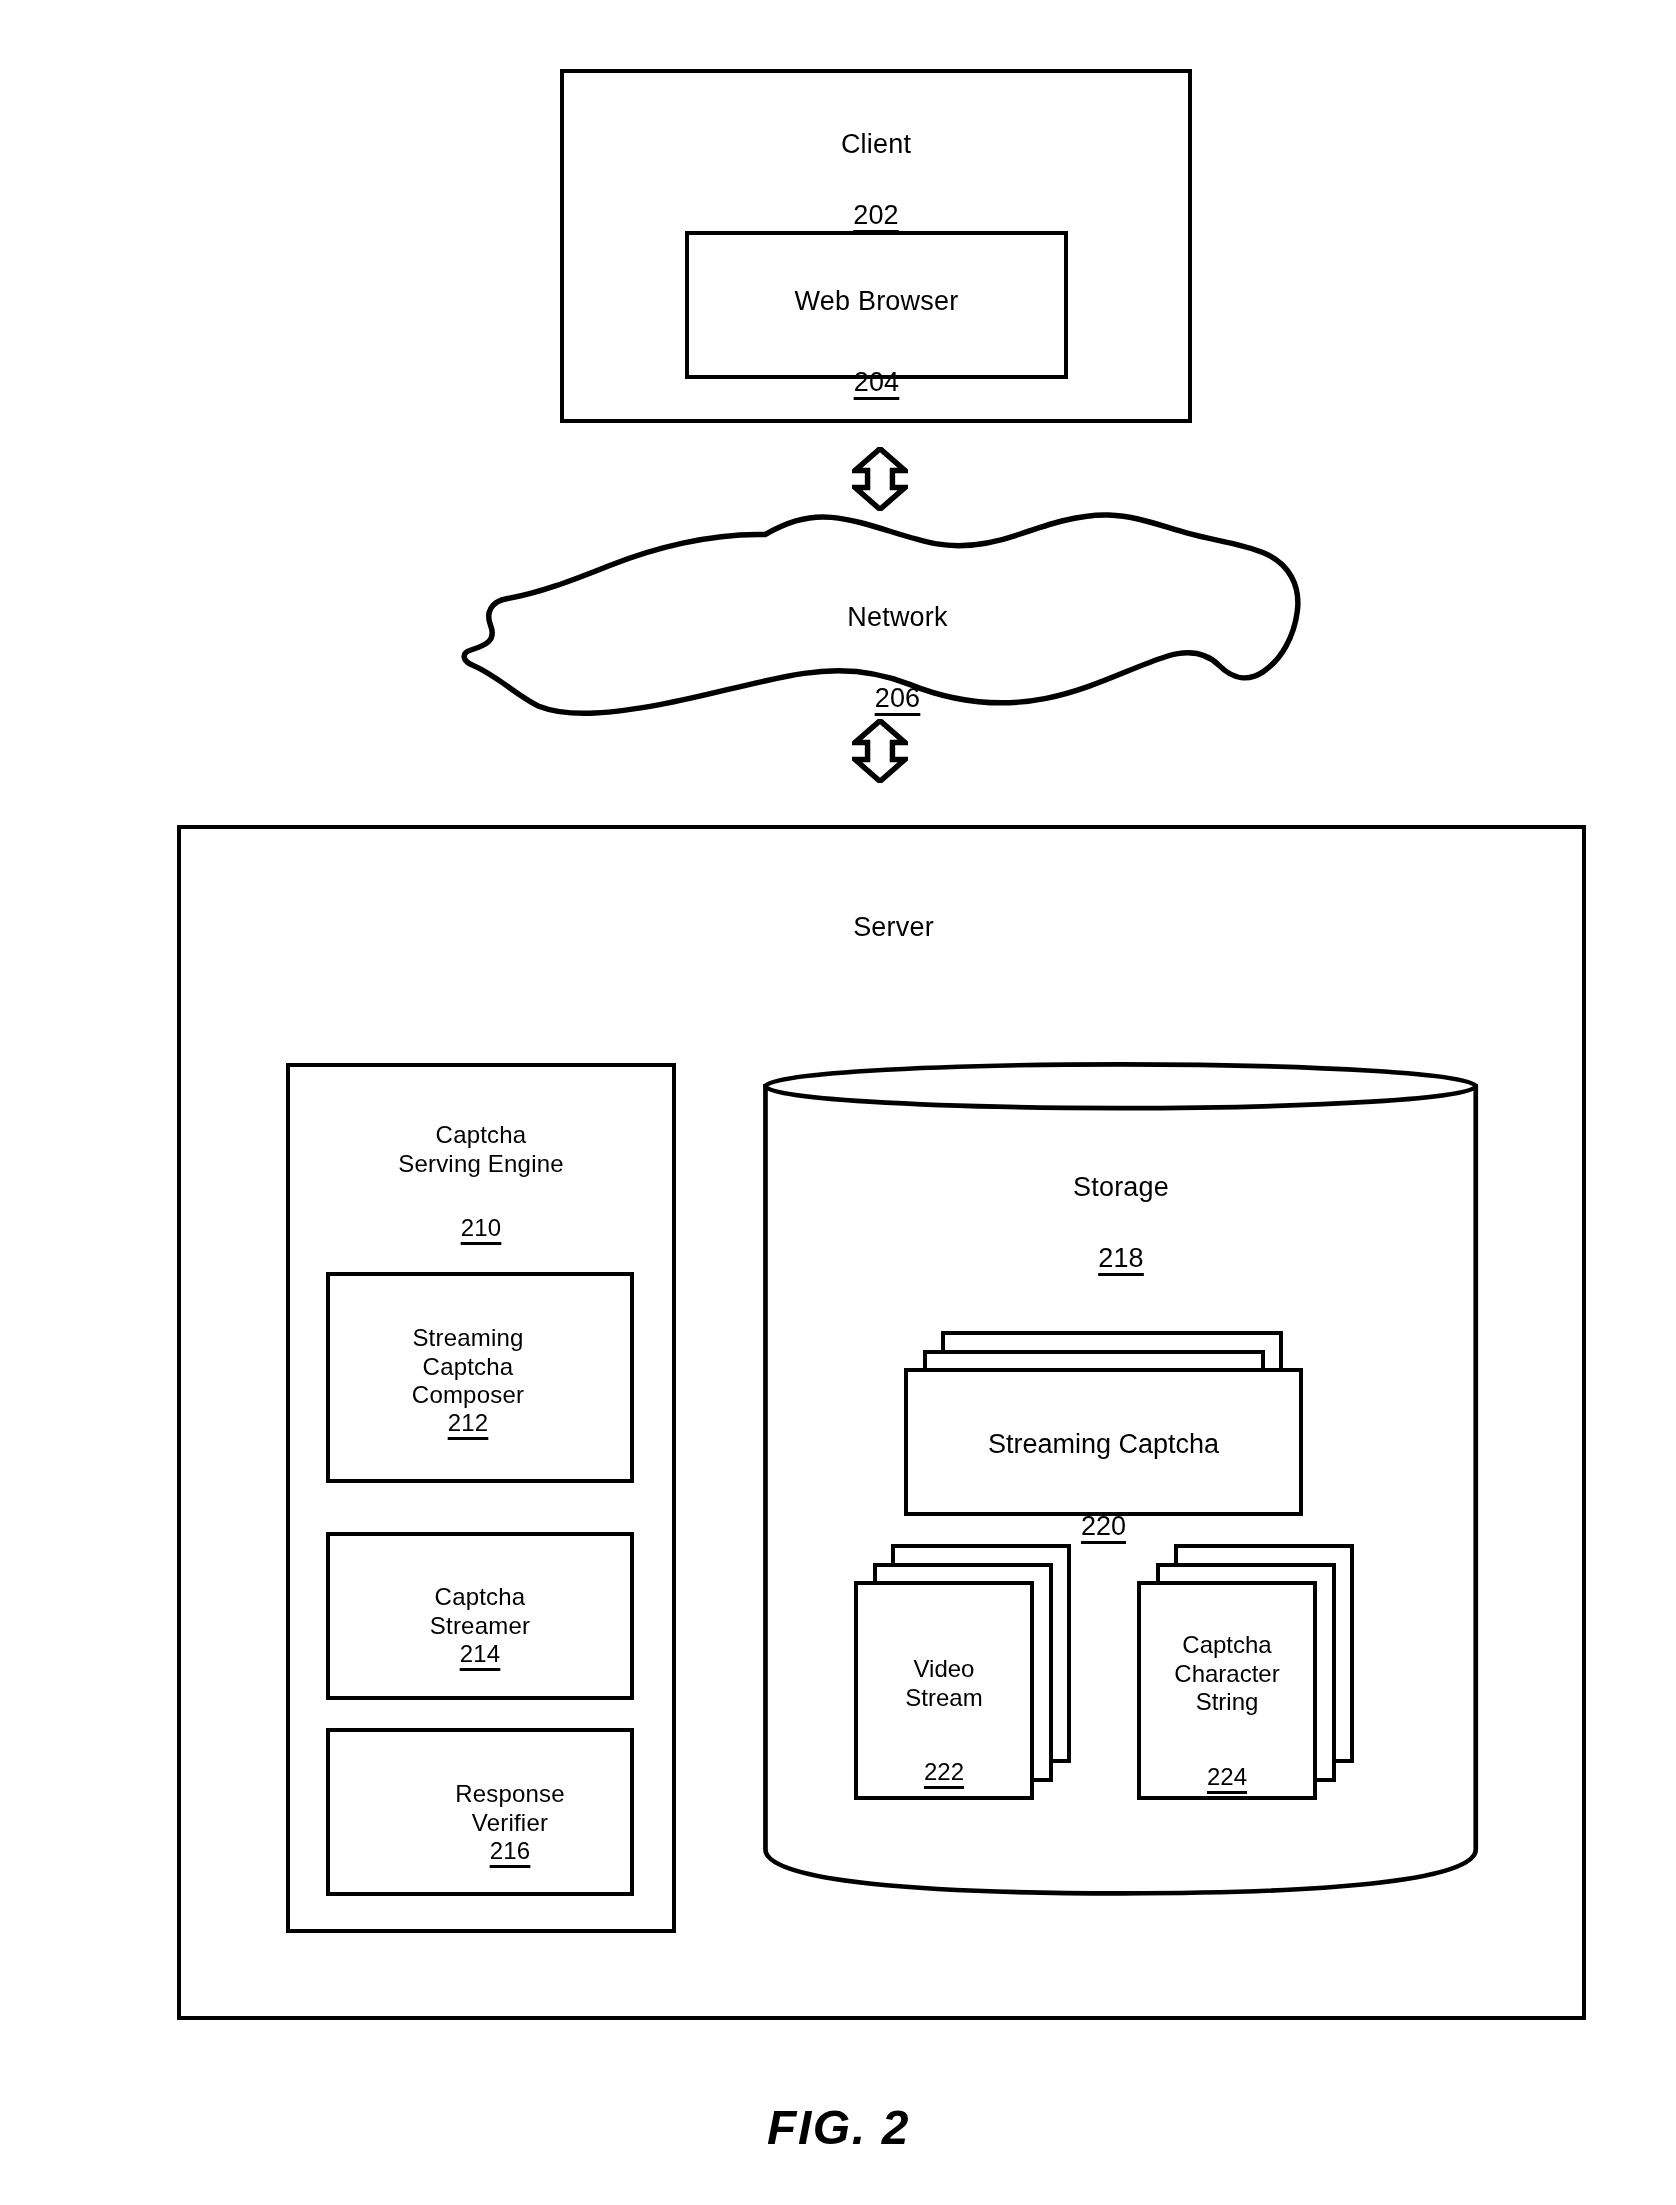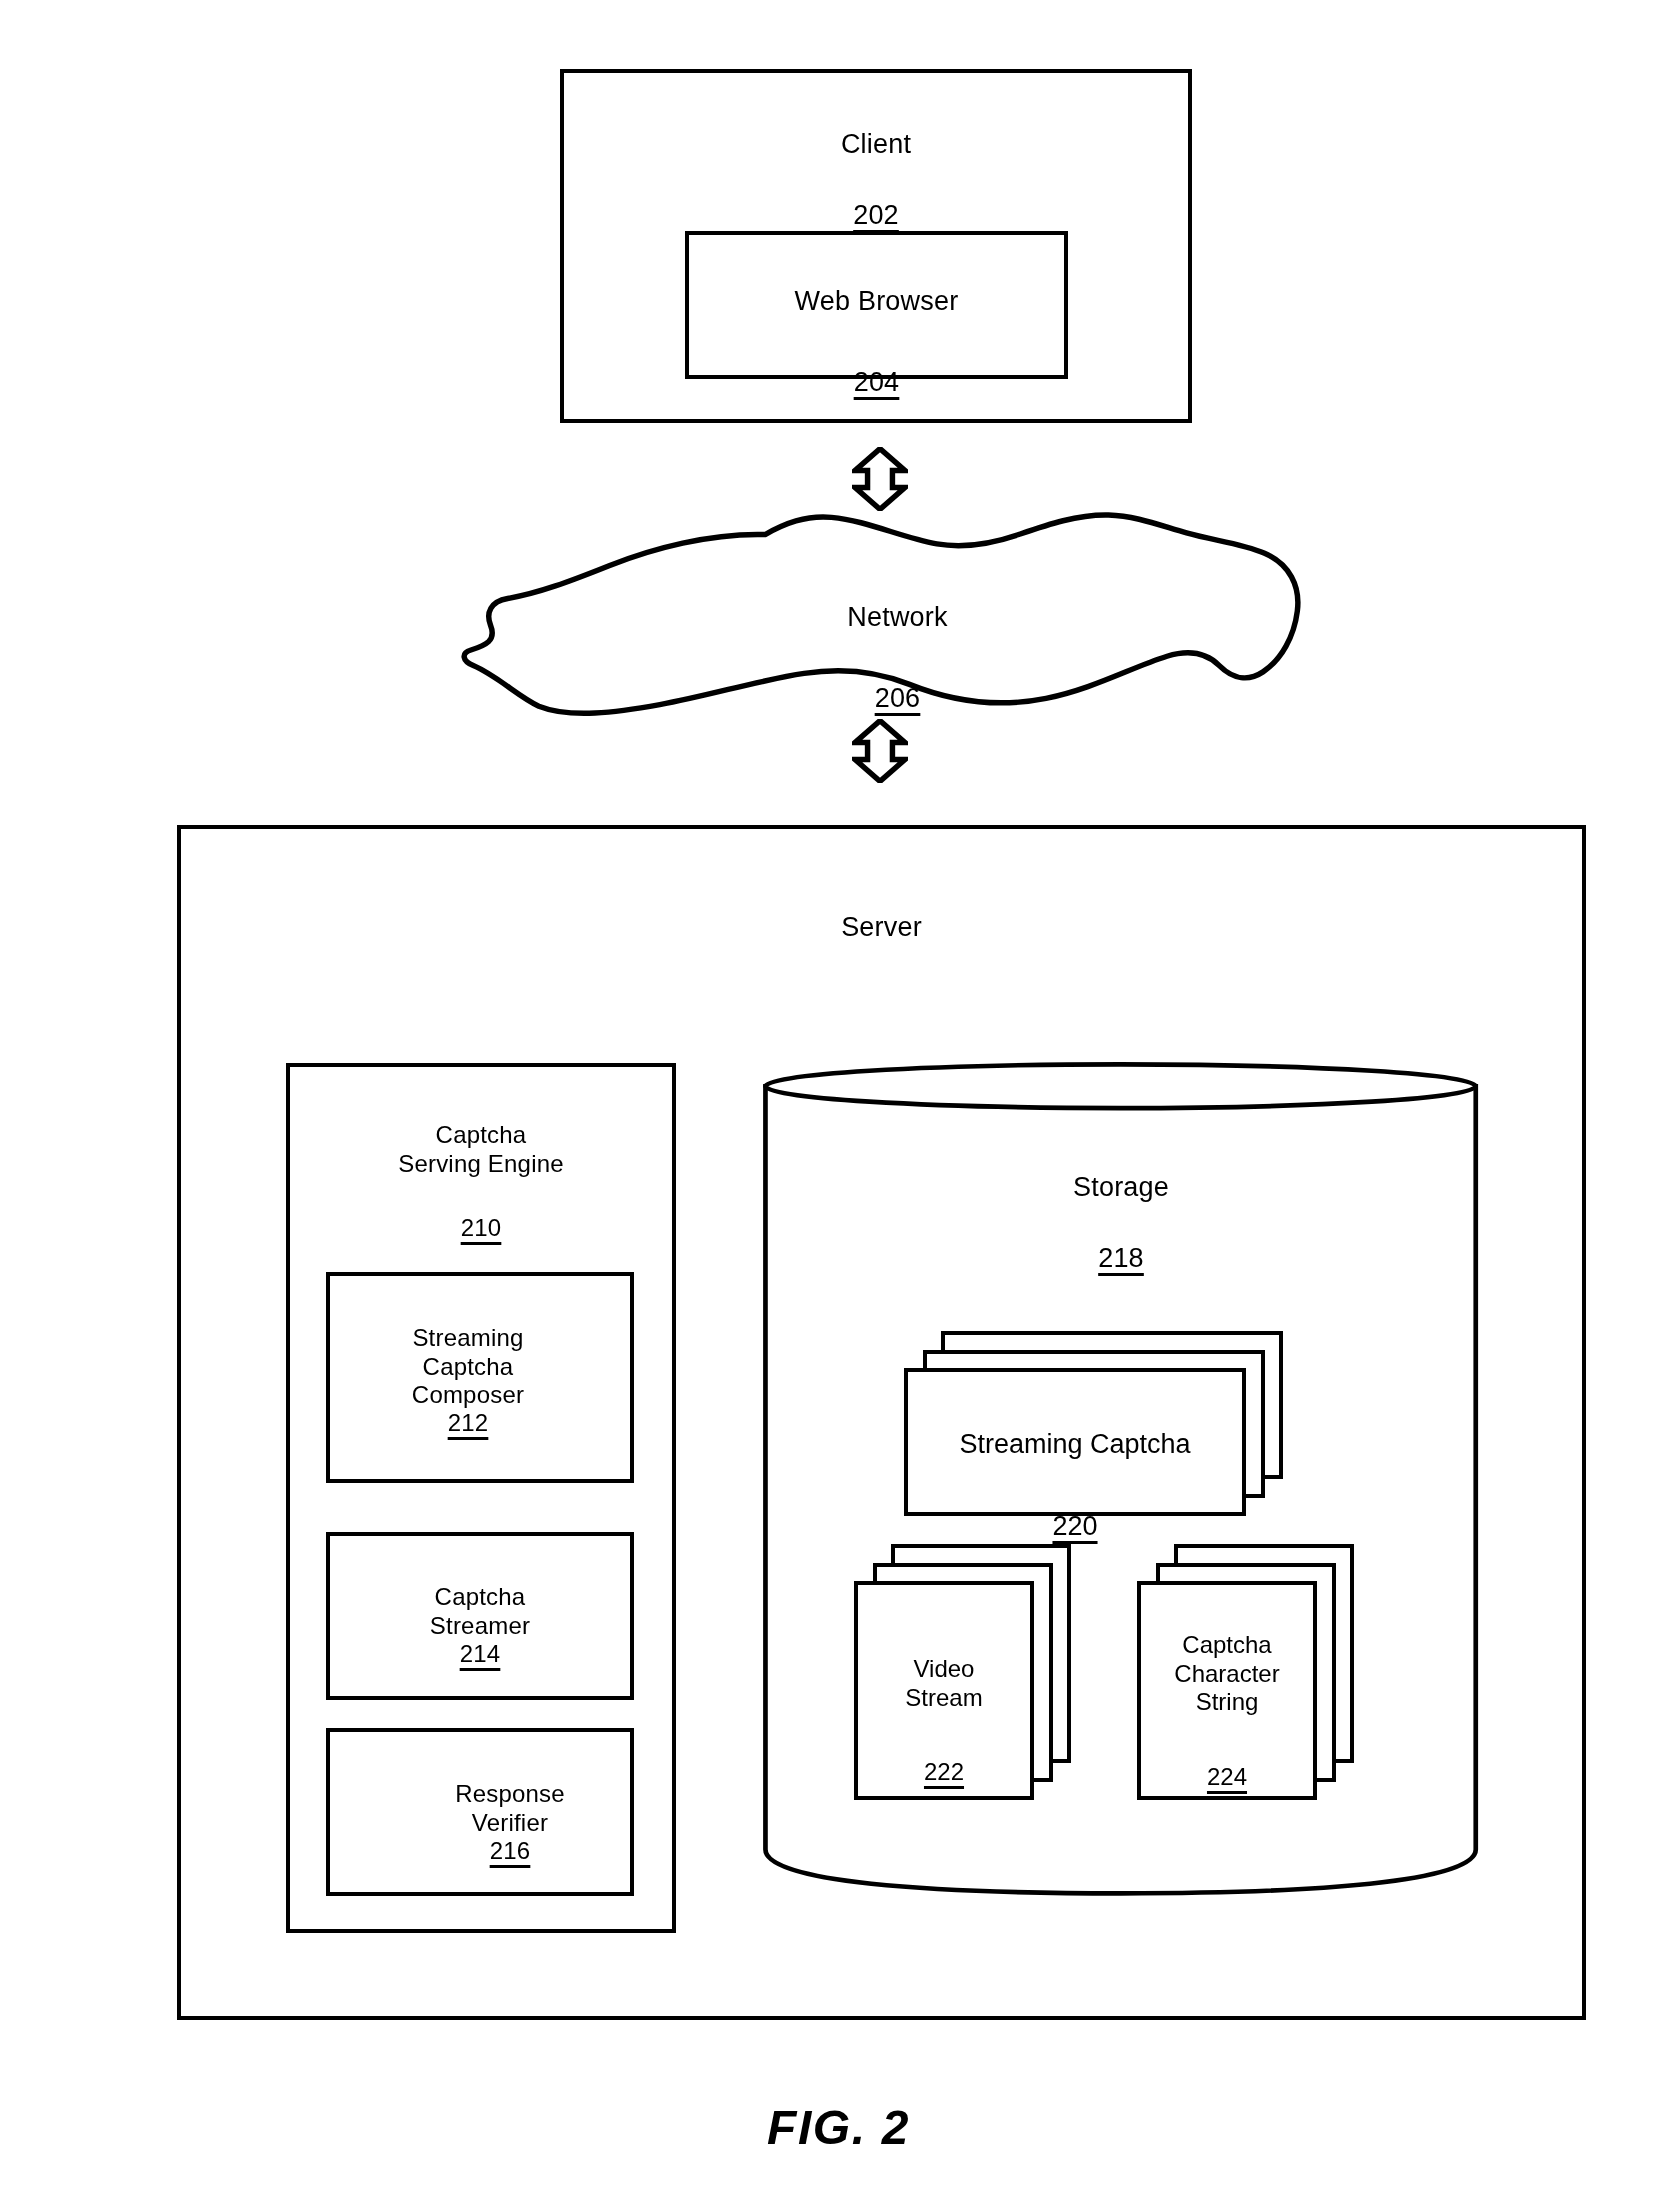--- a/index.html
+++ b/index.html
@@ -160,21 +160,21 @@
   </div>
 
   <div class="arrow" style="left:852px; top:719px; width:56px; height:64px;">
     <svg width="56" height="64" viewBox="0 0 72 82" xmlns="http://www.w3.org/2000/svg">
       <polygon points="36,2 68,30 52,30 52,52 68,52 36,80 4,52 20,52 20,30 4,30" fill="#ffffff" stroke="#000000" stroke-width="7" stroke-linejoin="miter"></polygon>
     </svg>
   </div>
 
   <div class="box" style="left:177px; top:825px; width:1409px; height:1195px;"></div>
 
-  <div class="label label-center t46" style="top:880px; left:177px; width:1409px;">
+  <div class="label label-center t46" style="top:880px; left:177px; width:1409px;padding-left:12px;">
     <span>Server</span>
     <span class="gap-sm"></span>
   </div>
 
   <div class="box" style="left:286px; top:1063px; width:390px; height:870px;"></div>
 
   <div class="label label-center t44" style="top:1093px; left:286px; width:390px;">
     <span>Captcha
 Serving Engine</span>
     <span class="gap-sm"></span>
@@ -218,21 +218,21 @@
 
   <div class="label label-center t46" style="top:1140px; left:756px; width:730px;">
     <span>Storage</span>
     <span class="gap-sm"></span>
     <span class="ref">218</span>
   </div>
 
   <div class="stack" style="left:904px; top:1331px; width:390px; height:156px;">
     <div class="card card-back" style="left:37px; top:0px; width:342px; height:148px;"></div>
     <div class="card card-mid" style="left:19px; top:19px; width:342px; height:148px;"></div>
-    <div class="card card-front" style="left:0px; top:37px; width:342px; height:148px;">
+    <div class="card card-front" style="left:0px; top:37px; width:399px; height:148px;">
       <div class="card-label t46" style="top:23.4px;">
         <span>Streaming Captcha</span>
         <span class="gap-md"></span>
         <span class="ref">220</span>
       </div>
     </div>
   </div>
 
   <div class="stack" style="left:854px; top:1544px; width:273px; height:258px;">
     <div class="card card-back" style="left:37px; top:0px; width:180px; height:219px;"></div>

